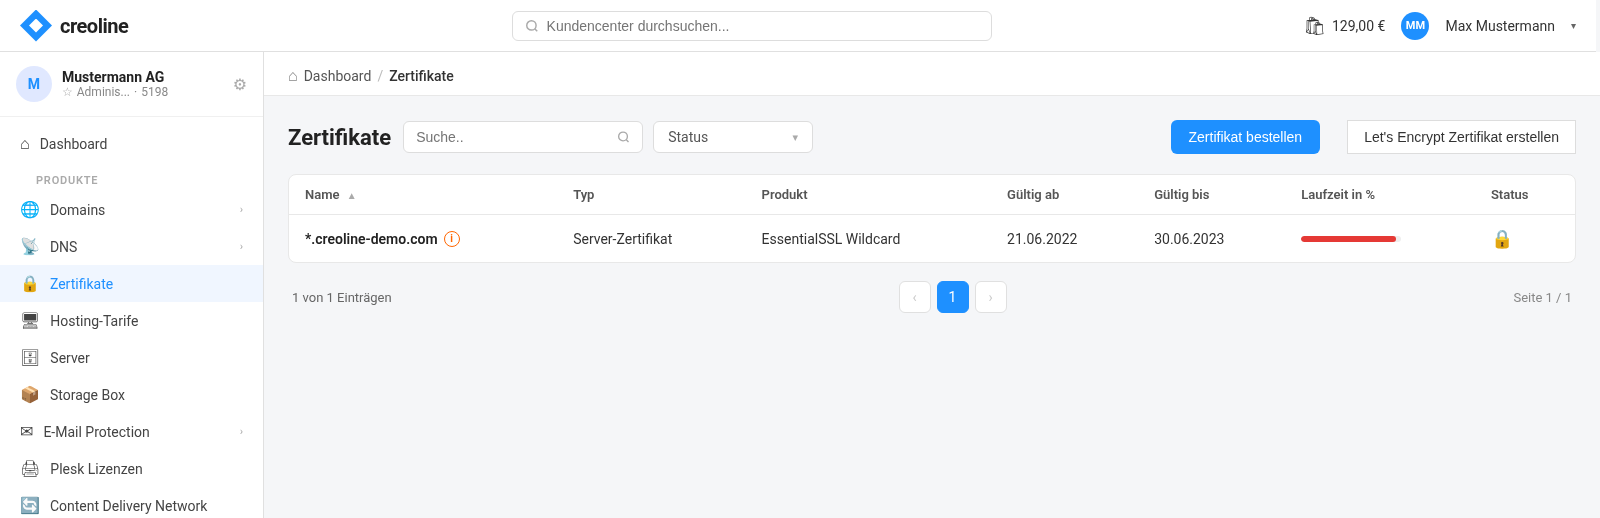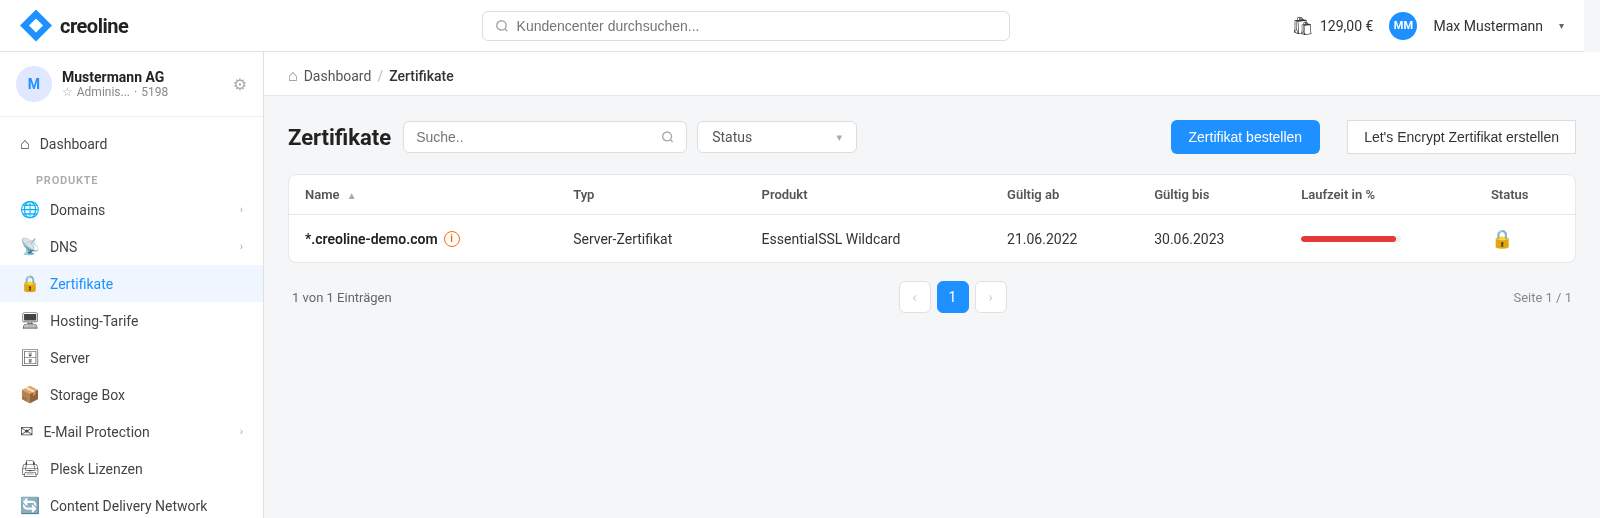--- a/index.html
+++ b/index.html
@@ -2,38 +2,38 @@
 <html><head>
   <meta charset="utf-8">
   <style>
     * { box-sizing: border-box; margin: 0; padding: 0; }
     body { font-family: -apple-system, BlinkMacSystemFont, 'Segoe UI', Roboto, sans-serif; font-size: 14px; color: #333; background: #f5f6f8; height: 518px; overflow: hidden; }
 
     
     .top-header {
       display: flex; align-items: center; background: #fff;
       border-bottom: 1px solid #e0e0e0; height: 52px; padding: 0 20px;
-      position: fixed; top: 0; left: 0; right: 16px; z-index: 100;
+      position: fixed; top: 0; left: 0; right: 4px; z-index: 100;
     }
     .logo-area { display: flex; align-items: center; gap: 8px; min-width: 180px; }
     .logo-diamond {
       width: 32px; height: 32px;
       background: #1e90ff;
       clip-path: polygon(50% 0%, 100% 50%, 50% 100%, 0% 50%);
       display: flex; align-items: center; justify-content: center;
     }
     .logo-diamond-inner {
       width: 14px; height: 14px;
       background: #fff;
       clip-path: polygon(50% 0%, 100% 50%, 50% 100%, 0% 50%);
     }
     .logo-text { font-size: 20px; font-weight: 700; color: #222; letter-spacing: -0.5px; }
     .search-area { flex: 1; display: flex; justify-content: center; }
     .search-bar {
-      width: 528px; display: flex; align-items: center;
+      width: 480px; display: flex; align-items: center;
       border: 1px solid #ddd; border-radius: 6px; padding: 6px 12px; background: #fff; gap: 8px;
     }
     .search-bar input {
       border: none; outline: none; width: 100%; font-size: 14px; color: #555;
     }
     .search-icon-svg { color: #aaa; flex-shrink: 0; }
     .header-right { display: flex; align-items: center; gap: 16px; }
     .cart-area { display: flex; align-items: center; gap: 6px; color: #333; font-size: 14px; }
     .cart-icon { font-size: 18px; }
     .user-avatar-sm {
@@ -96,21 +96,21 @@
     .page-body { padding: 24px; }
 
     .page-header {
       display: flex; align-items: center; gap: 12px; margin-bottom: 20px;
     }
     .page-title { font-size: 22px; font-weight: 700; color: #222; }
     .search-filter { display: flex; gap: 10px; flex: 1; }
     .filter-input {
       display: flex; align-items: center; gap: 0;
       border: 1px solid #ddd; border-radius: 6px; padding: 7px 12px;
-      background: #fff; width: 284px;
+      background: #fff; width: 240px;
     }
     .filter-input input { border: none; outline: none; font-size: 14px; color: #555; width: 100%; }
     .status-select {
       display: flex; align-items: center; gap: 6px;
       border: 1px solid #ddd; border-radius: 6px; padding: 7px 14px;
       background: #fff; cursor: pointer; color: #555; min-width: 160px;
     }
     .actions { display: flex; gap: 27px; margin-left: auto; }
     .btn-primary {
       background: #1e90ff; color: #fff; border: none; border-radius: 6px;

